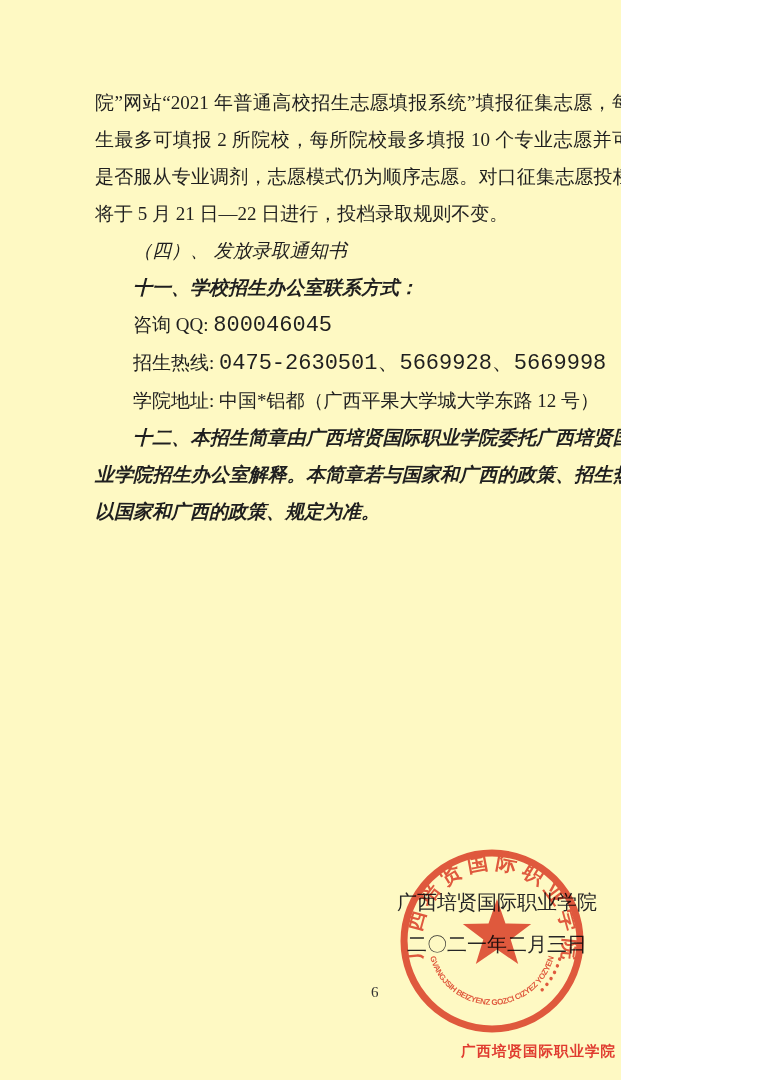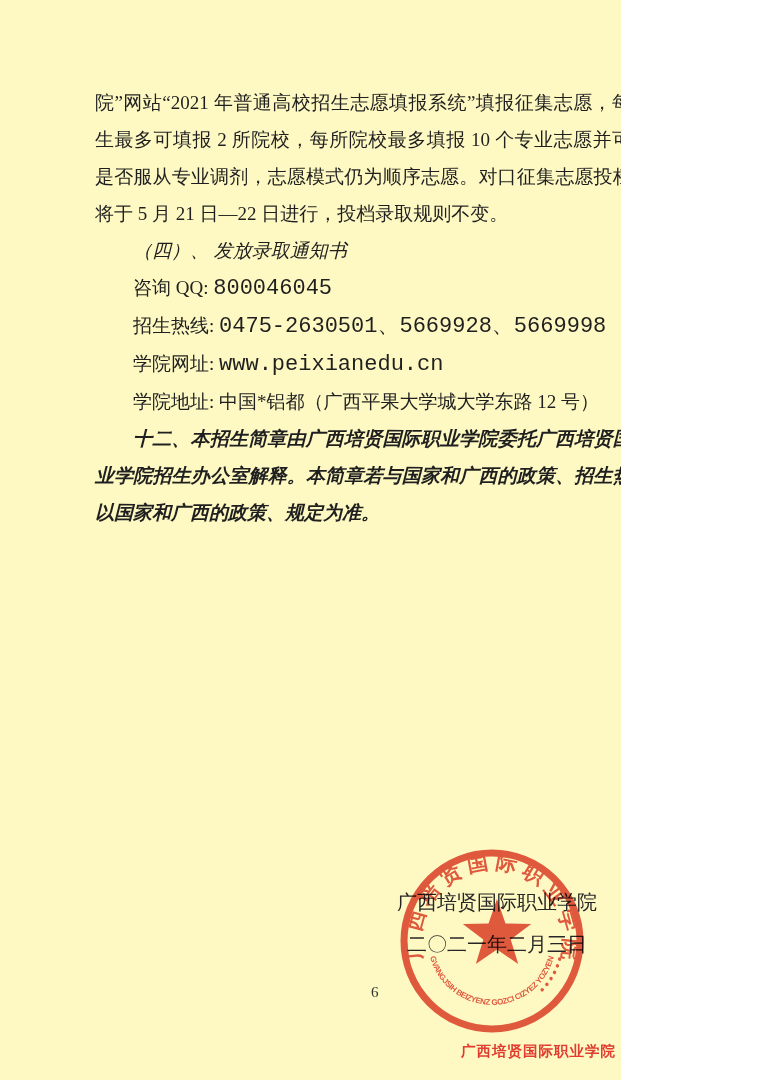--- a/index.html
+++ b/index.html
@@ -36,24 +36,24 @@
   }
 </style>
 </head>
 <body>
 
 <div class="page">
 
   <div class="main">
     <p>院”网站“2021 年普通高校招生志愿填报系统”填报征集志愿，每个考生最多可填报 2 所院校，每所院校最多填报 10 个专业志愿并可选择是否服从专业调剂，志愿模式仍为顺序志愿。对口征集志愿投档录取将于 5 月 21 日—22 日进行，投档录取规则不变。</p>
     <p class="indent">（四）、 发放录取通知书</p>
+    <p class="indent bold">十一、学校招生办公室联系方式：</p>
 
     <p class="contact-row"><span>咨询 QQ: </span><span class="mono">800046045</span></p>
     <p class="contact-row"><span>招生热线: </span><span class="mono">0475-2630501、5669928、5669998</span></p>
-    <p class="contact-row"><span>学院网址: </span><span class="mono">www.peixianedu.cn</span></p>
     <p class="contact-row"><span>学院地址: </span><span>中国*铝都（广西平果大学城大学东路 12 号）</span></p>
 
     <p class="indent bold">十二、本招生简章由广西培贤国际职业学院委托广西培贤国际职业学院招生办公室解释。本简章若与国家和广西的政策、招生热线，以国家和广西的政策、规定为准。</p>
   </div>
 
   <div class="sig-block">
     <div>广西培贤国际职业学院</div>
     <div>二〇二一年二月三日</div>
   </div>
 

